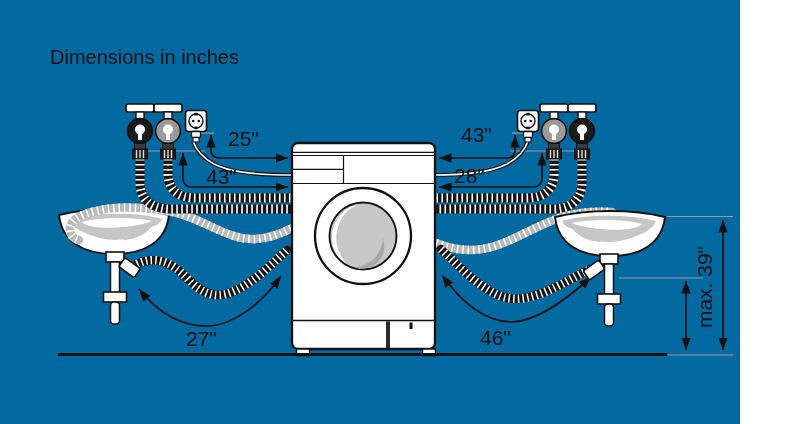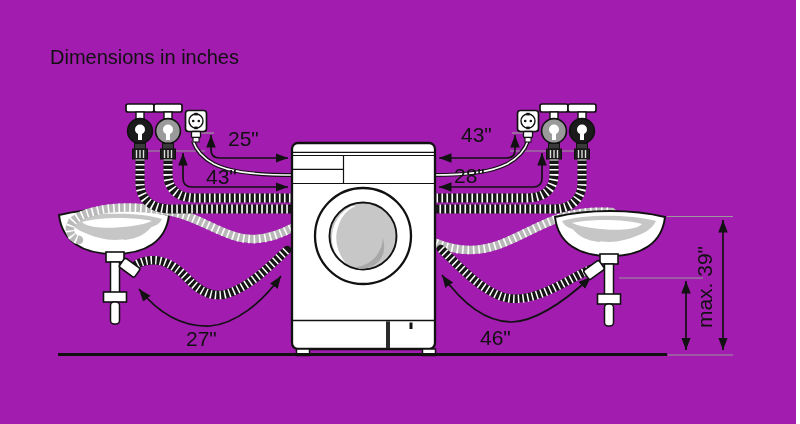--- a/index.html
+++ b/index.html
@@ -1,16 +1,16 @@
 <!DOCTYPE html>
 <html><head>
 <meta charset="utf-8">
 <style>
   html,body{margin:0;padding:0;background:#fff;}
-  .stage{position:relative;width:796px;height:424px;background:#a21caf;overflow:hidden;
+  .stage{position:relative;width:740px;height:424px;background:#0369a1;overflow:hidden;
          font-family:"Liberation Sans",sans-serif;}
   svg{position:absolute;left:0;top:0;}
   text{font-family:"Liberation Sans",sans-serif;fill:#111;}
   .dim-label{font-size:21px;}
   .title{font-size:20px;}
   .thin{stroke:#111;stroke-width:1.7;fill:none;}
   .ext{stroke:#9a9a9a;stroke-width:1.2;fill:none;}
 </style>
 </head>
 <body>

